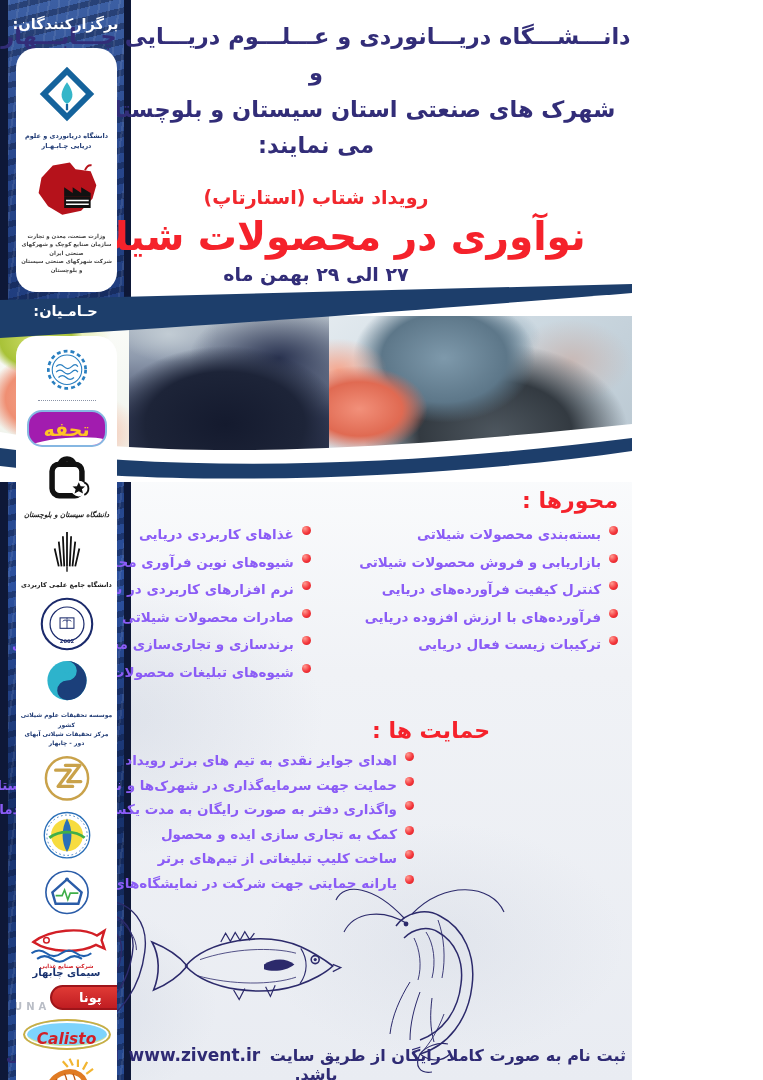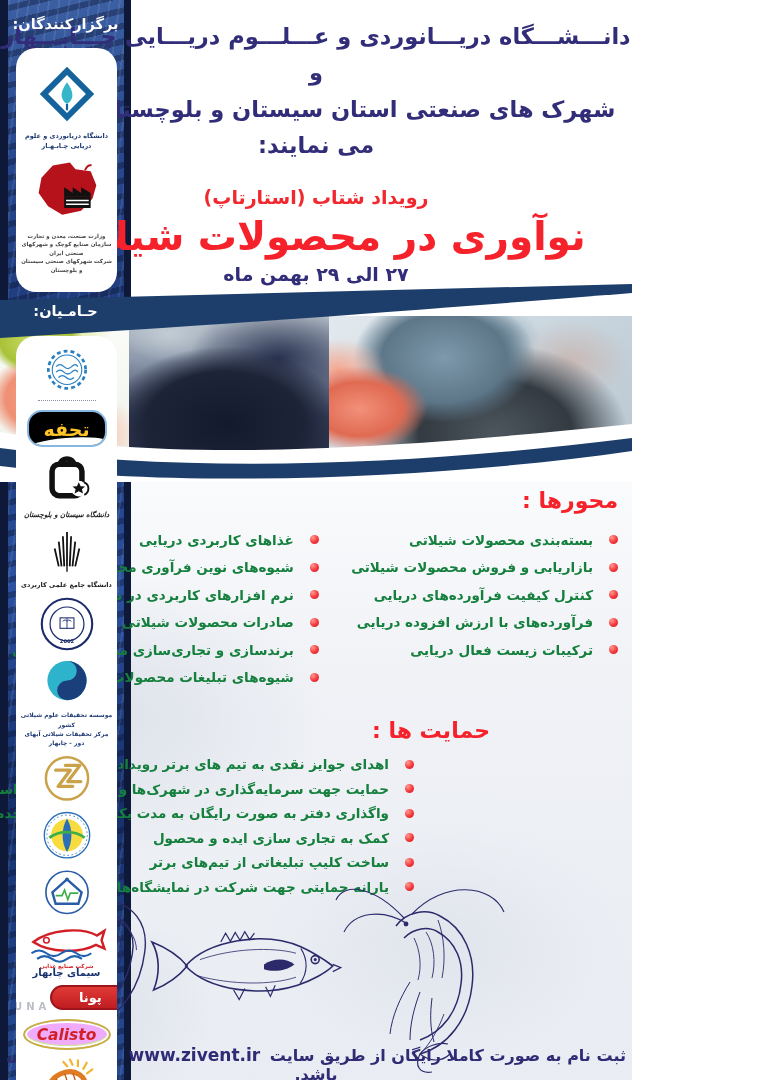--- a/index.html
+++ b/index.html
@@ -47,21 +47,21 @@
       radial-gradient(72px 56px at 35% 55%, #f4a88e 0%, #ef8f73 55%, transparent 80%),
       radial-gradient(62px 50px at 72% 78%, #f7b9a2 0%, transparent 76%),
       linear-gradient(180deg,#fbfcf9,#eef2ea)}
 
   
   .section-heading{color:#f5222b;font-weight:bold;font-size:22px}
   .topics{position:absolute;top:470px;right:14px;width:606px}
   .topics .cols{display:flex;margin-top:13px}
   .col-r{width:308px}
   .col-l{flex:1}
-  .li{display:flex;align-items:center;gap:16px;height:27.5px;color:#15803d;font-weight:bold;font-size:13.5px;white-space:nowrap}
+  .li{display:flex;align-items:flex-start;gap:8px;height:27.5px;color:#8b5cf6;font-weight:bold;font-size:13.5px;white-space:nowrap}
   .dot{flex:0 0 9px;width:9px;height:9px;border-radius:50%;
        background:radial-gradient(circle at 32% 28%, #ff9a90 0%, #f4373c 55%, #d2161c 100%)}
   .supports{position:absolute;top:700px;right:142px;width:486px}
   .supports .list{margin-top:9px;margin-right:76px}
   .supports .li{height:24.5px}
 
   
   .sketch{position:absolute;z-index:2}
   .sketch path,.sketch circle,.sketch line{vector-effect:non-scaling-stroke}
   .register{position:absolute;bottom:14px;right:0;width:632px;text-align:center;color:#2f2b74;
@@ -80,34 +80,34 @@
   .side-label.spo{top:303px}
   .panel{position:absolute;right:14px;left:16px;background:#fff;border-radius:20px;z-index:2;
          display:flex;flex-direction:column;align-items:center}
   .panel.organizers{top:48px;height:244px;justify-content:space-evenly;padding:10px 4px}
   .panel.sponsors{top:336px;bottom:-26px;padding:12px 3px 0;gap:7px;overflow:hidden}
   .cap{font-size:6.5px;color:#1f3a74;font-weight:bold;text-align:center;line-height:1.55;direction:rtl}
   .cap.dark{color:#222}
   .cap.tinier{font-size:5.5px;color:#444}
   .squiggle{width:58px;height:3px;border-top:1px dotted #8a93a6;margin-top:2px}
 
-  .tohfe{position:relative;width:80px;height:42px;background:#000000;border:2px solid #86b7e2;
+  .tohfe{position:relative;width:80px;height:42px;background:#a21caf;border:2px solid #86b7e2;
          border-radius:15px;overflow:hidden;display:flex;align-items:center;justify-content:center}
   .tohfe .wave{position:absolute;bottom:-9px;left:-6%;width:112%;height:16px;background:#fff;
          border-radius:100% 100% 0 0;transform:rotate(-5deg)}
   .tohfe .word{color:#ffc425;font-weight:bold;font-size:19px;z-index:1}
 
   .puna-band{width:80px;height:25px;background:linear-gradient(180deg,#e03a35,#c01d22);
         border:2px solid #9d151a;border-radius:13px;display:flex;align-items:center;justify-content:center;
         color:#fff;font-weight:bold;font-size:13px}
   .puna-latin{font-size:10px;letter-spacing:4px;color:#b9bdc6;font-weight:bold;margin-top:16px}
 
   .calisto{width:88px;height:35px;border-radius:50%;border:2px solid #c9ae44;
         box-shadow:inset 0 0 0 2px #fff,inset 0 -4px 0 -1px #cfe49a;
-        display:flex;align-items:center;justify-content:center;background:#f0abfc}
+        display:flex;align-items:flex-end;justify-content:center;background:#7dd3fc}
   .calisto .word{color:#d21f26;font-weight:bold;font-style:italic;font-size:15.5px;direction:ltr}
 
   .simaye{display:flex;flex-direction:column;align-items:center}
   .simaye .word{color:#17316e;font-weight:bold;font-size:10px;margin-top:-2px}
   .simaye .sub{color:#d21f26;font-weight:bold;font-size:5.5px}
 </style>
 </head>
 <body>
 
 <div class="poster">

